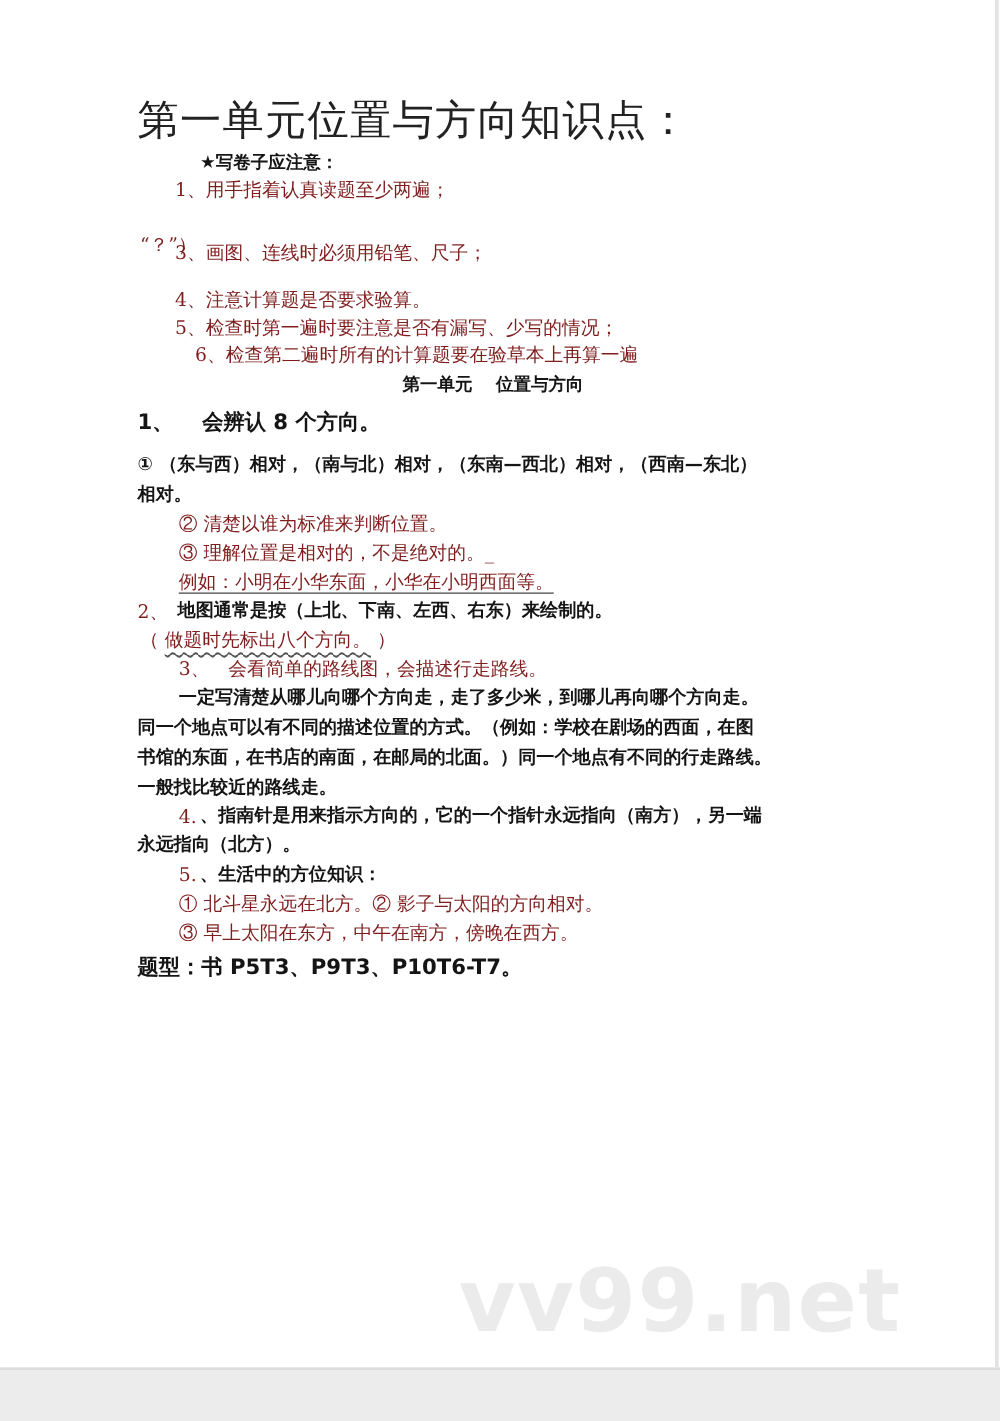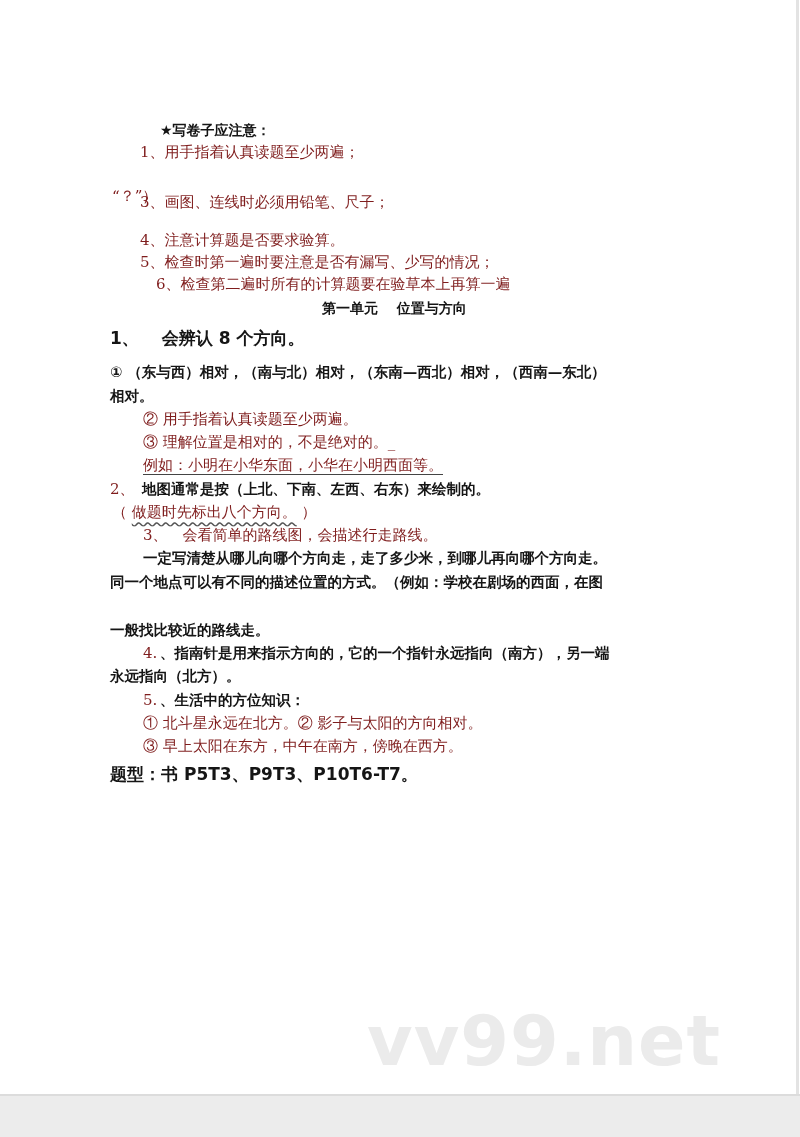--- a/index.html
+++ b/index.html
@@ -16,49 +16,51 @@
   .h1 { font-size:17px; }
   .underline { text-decoration:underline; text-decoration-color:#444; text-underline-offset:4px; }
   .wavy { text-decoration:underline wavy; text-decoration-color:#555; text-underline-offset:4px; }
   .watermark { position:absolute; left:367px; top:1000px; font-size:70px; font-weight:bold; color:#ebebeb; font-family:"DejaVu Sans","Liberation Sans",sans-serif; letter-spacing:1px; }
 </style>
 </head>
 <body>
 
 <div class="page">
 
+  <div class="title">第一单元位置与方向知识点：</div>
 
   <div class="line bold" style="left:160px;top:120px;font-size:14px;">★写卷子应注意：</div>
   <div class="line" style="left:140px;top:142px;">1、用手指着认真读题至少两遍；</div>
   <div class="line" style="left:112px;top:186px;">“？”）</div>
   <div class="line" style="left:140px;top:192px;">3、画图、连线时必须用铅笔、尺子；</div>
   <div class="line" style="left:140px;top:230px;">4、注意计算题是否要求验算。</div>
   <div class="line" style="left:140px;top:252px;">5、检查时第一遍时要注意是否有漏写、少写的情况；</div>
   <div class="line" style="left:140px;top:274px;margin-left:16px;">6、检查第二遍时所有的计算题要在验草本上再算一遍</div>
 
   <div class="line bold" style="left:322px;top:298px;font-size:14px;">第一单元　 位置与方向</div>
 
   <div class="line bold h1" style="left:110px;top:328px;">1、　 会辨认 8 个方向。</div>
   <div class="line bold" style="left:110px;top:362px;font-size:14.5px;">① （东与西）相对，（南与北）相对，（东南—西北）相对，（西南—东北）</div>
   <div class="line bold" style="left:110px;top:386px;font-size:14.5px;">相对。</div>
-  <div class="line" style="left:143px;top:409px;">② 用手指着认真读题至少两遍。</div>
+  <div class="line" style="left:143px;top:409px;">② 清楚以谁为标准来判断位置。</div>
   <div class="line" style="left:143px;top:432px;">③ 理解位置是相对的，不是绝对的。_</div>
   <div class="line underline" style="left:143px;top:455px;">例如：小明在小华东面，小华在小明西面等。</div>
 
   <div class="line" style="left:110px;top:479px;">2、</div>
   <div class="line bold" style="left:142px;top:479px;font-size:14.5px;">地图通常是按（上北、下南、左西、右东）来绘制的。</div>
   <div class="line" style="left:112px;top:502px;">
     <span>（</span>
     <span class="wavy">做题时先标出八个方向。</span>
     <span>）</span>
   </div>
 
   <div class="line" style="left:143px;top:525px;">3、　会看简单的路线图，会描述行走路线。</div>
   <div class="line bold" style="left:143px;top:548px;font-size:14.5px;">一定写清楚从哪儿向哪个方向走，走了多少米，到哪儿再向哪个方向走。</div>
   <div class="line bold" style="left:110px;top:572px;font-size:14.5px;">同一个地点可以有不同的描述位置的方式。（例如：学校在剧场的西面，在图</div>
+  <div class="line bold" style="left:110px;top:596px;font-size:14.5px;">书馆的东面，在书店的南面，在邮局的北面。）同一个地点有不同的行走路线。</div>
   <div class="line bold" style="left:110px;top:620px;font-size:14.5px;">一般找比较近的路线走。</div>
 
   <div class="line" style="left:143px;top:643px;">4.</div>
   <div class="line bold" style="left:160px;top:643px;font-size:14.5px;">、指南针是用来指示方向的，它的一个指针永远指向（南方），另一端</div>
   <div class="line bold" style="left:110px;top:667px;font-size:14.5px;font-family:Liberation Mono, monospace;">永远指向（北方）。</div>
 
   <div class="line" style="left:143px;top:690px;">5.</div>
   <div class="line bold" style="left:160px;top:690px;font-size:14.5px;">、生活中的方位知识：</div>
   <div class="line" style="left:143px;top:713px;">① 北斗星永远在北方。② 影子与太阳的方向相对。</div>
   <div class="line" style="left:143px;top:736px;">③ 早上太阳在东方，中午在南方，傍晚在西方。</div>

